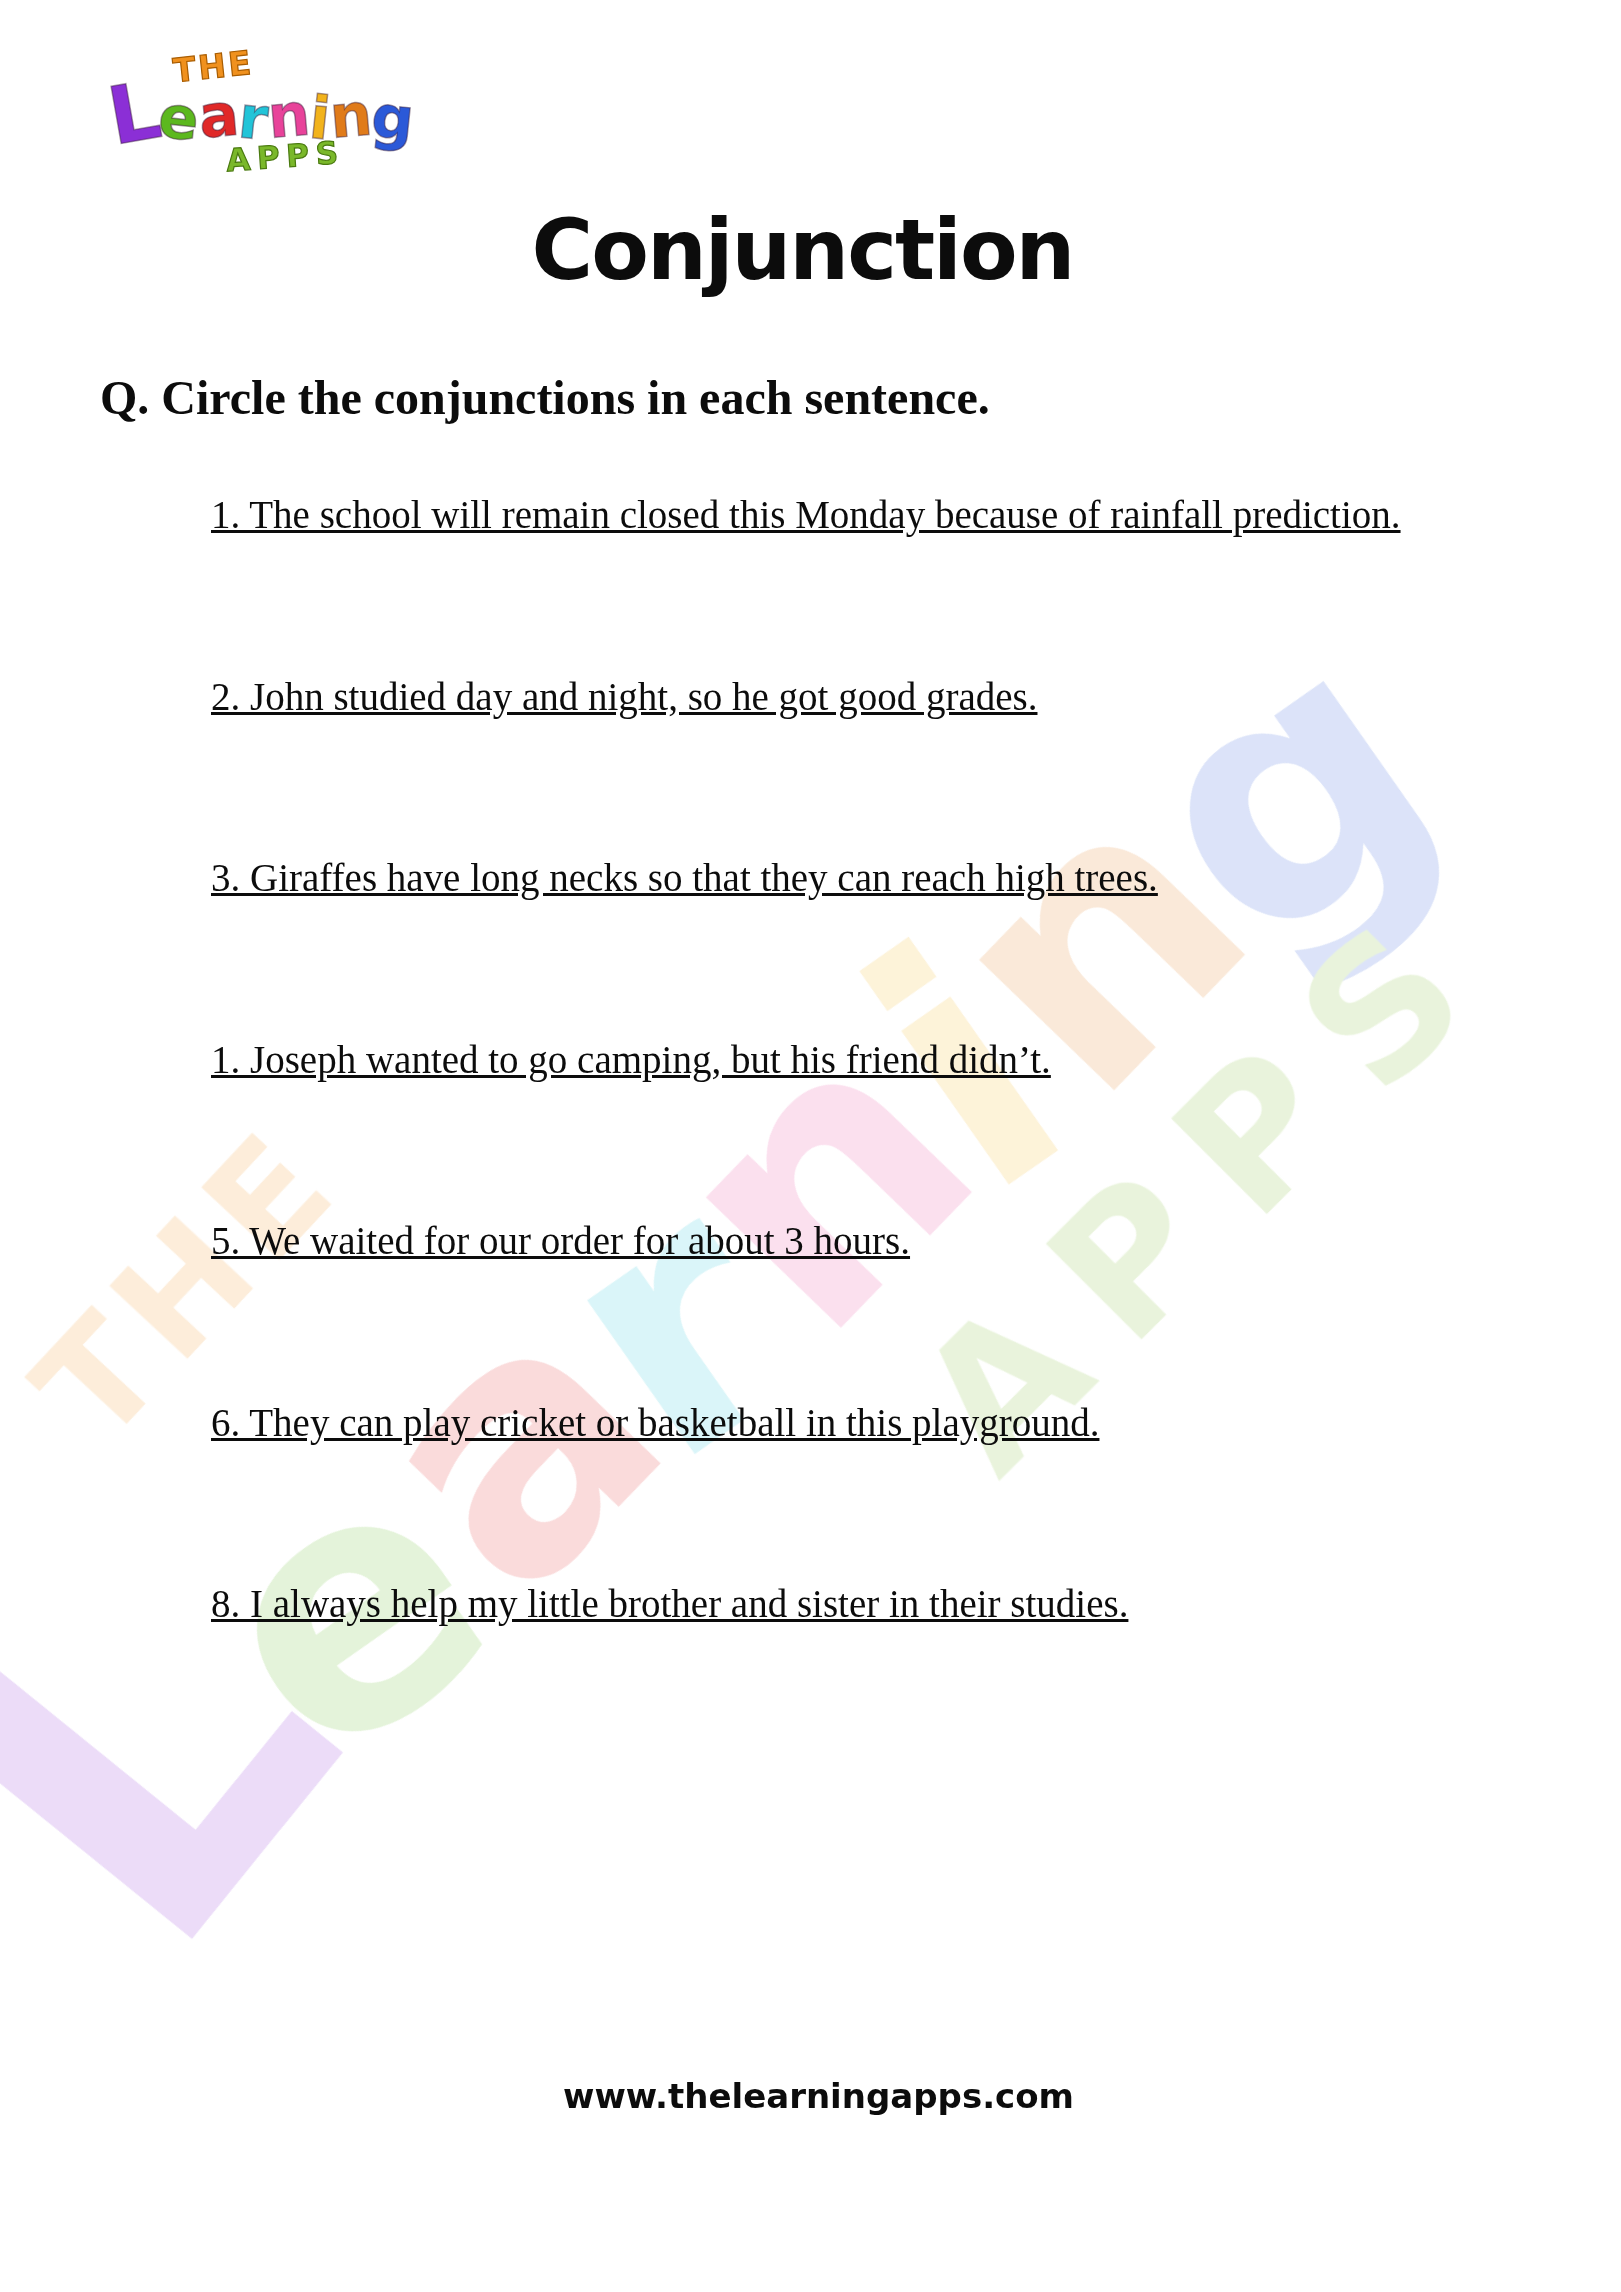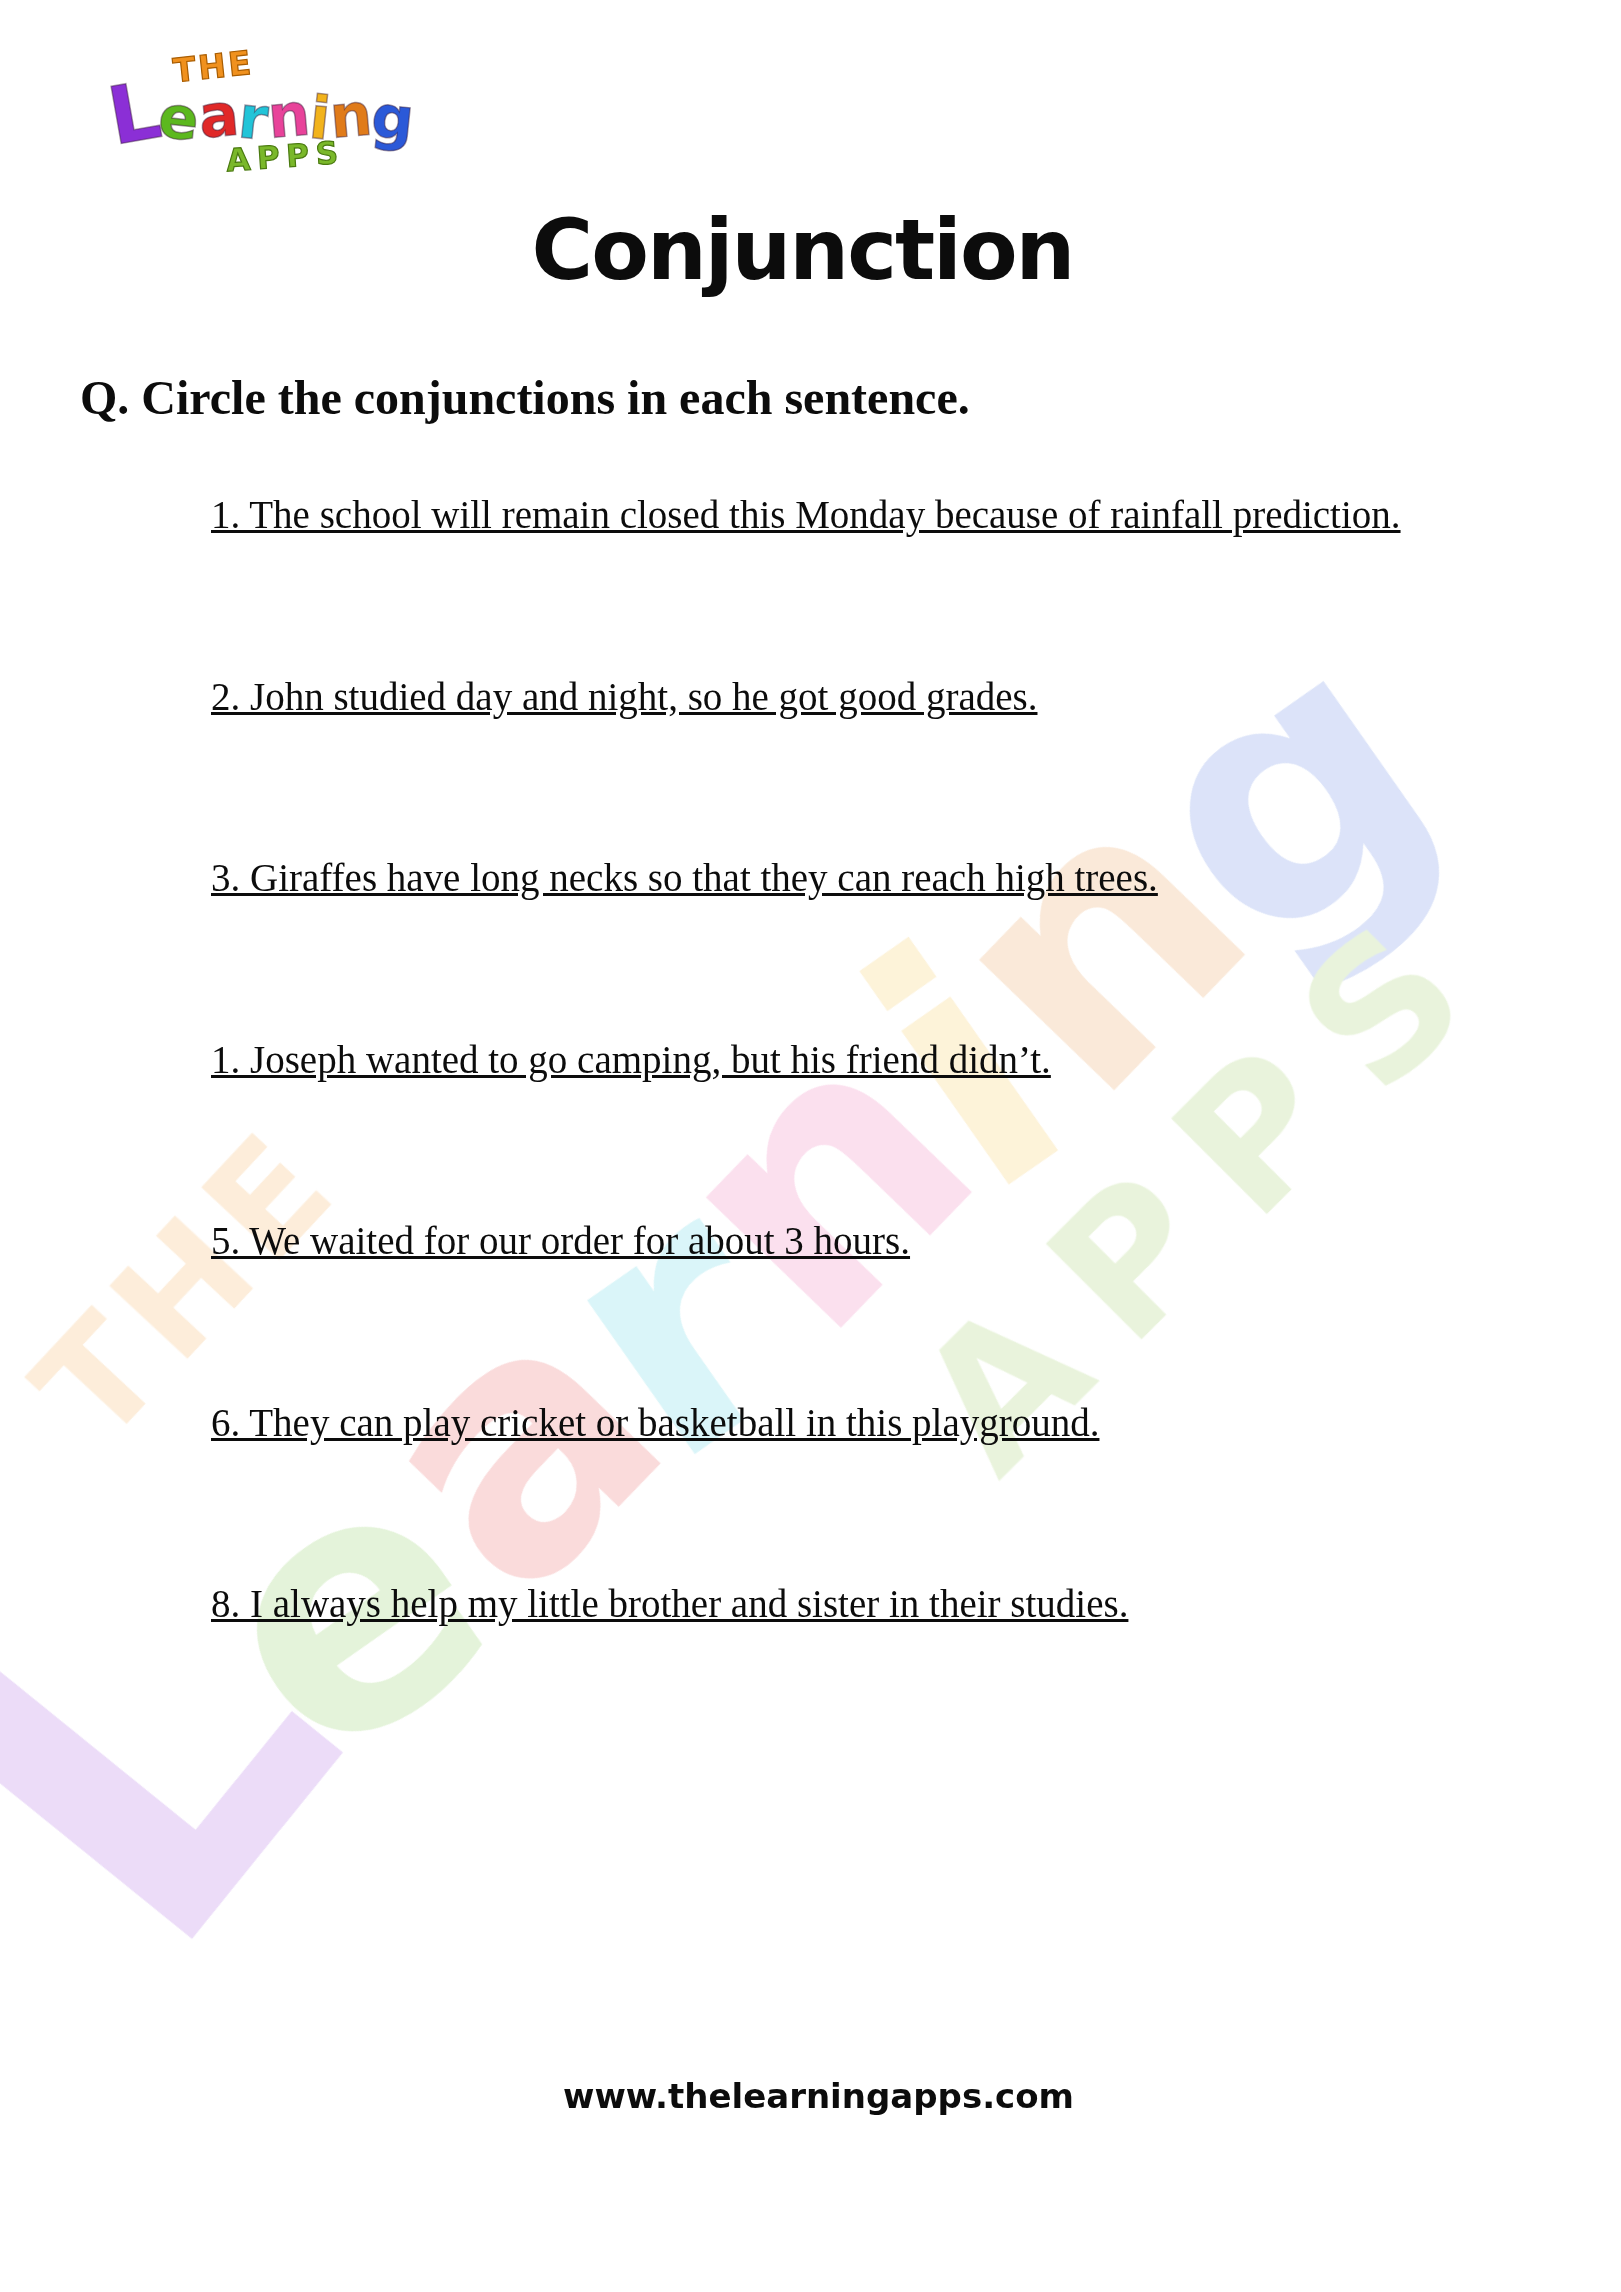--- a/index.html
+++ b/index.html
@@ -48,21 +48,21 @@
   .title {
     margin: 201px 16px 0 0;
     text-align: center;
     font-family: "DejaVu Sans", sans-serif;
     font-weight: bold;
     font-size: 84px;
     letter-spacing: -2px;
     color: #0c0c0c;
   }
   .instruction {
-    margin: 71px 0 0 80px;
+    margin: 71px 0 0 100px;
     font-size: 48px;
     font-weight: bold;
     color: #0c0c0c;
   }
   .sentences { margin: 61px 137px 0 211px; }
   .sentence {
     margin: 0 0 123px 0;
     font-size: 39px;
     line-height: 1.5;
     font-weight: normal;

